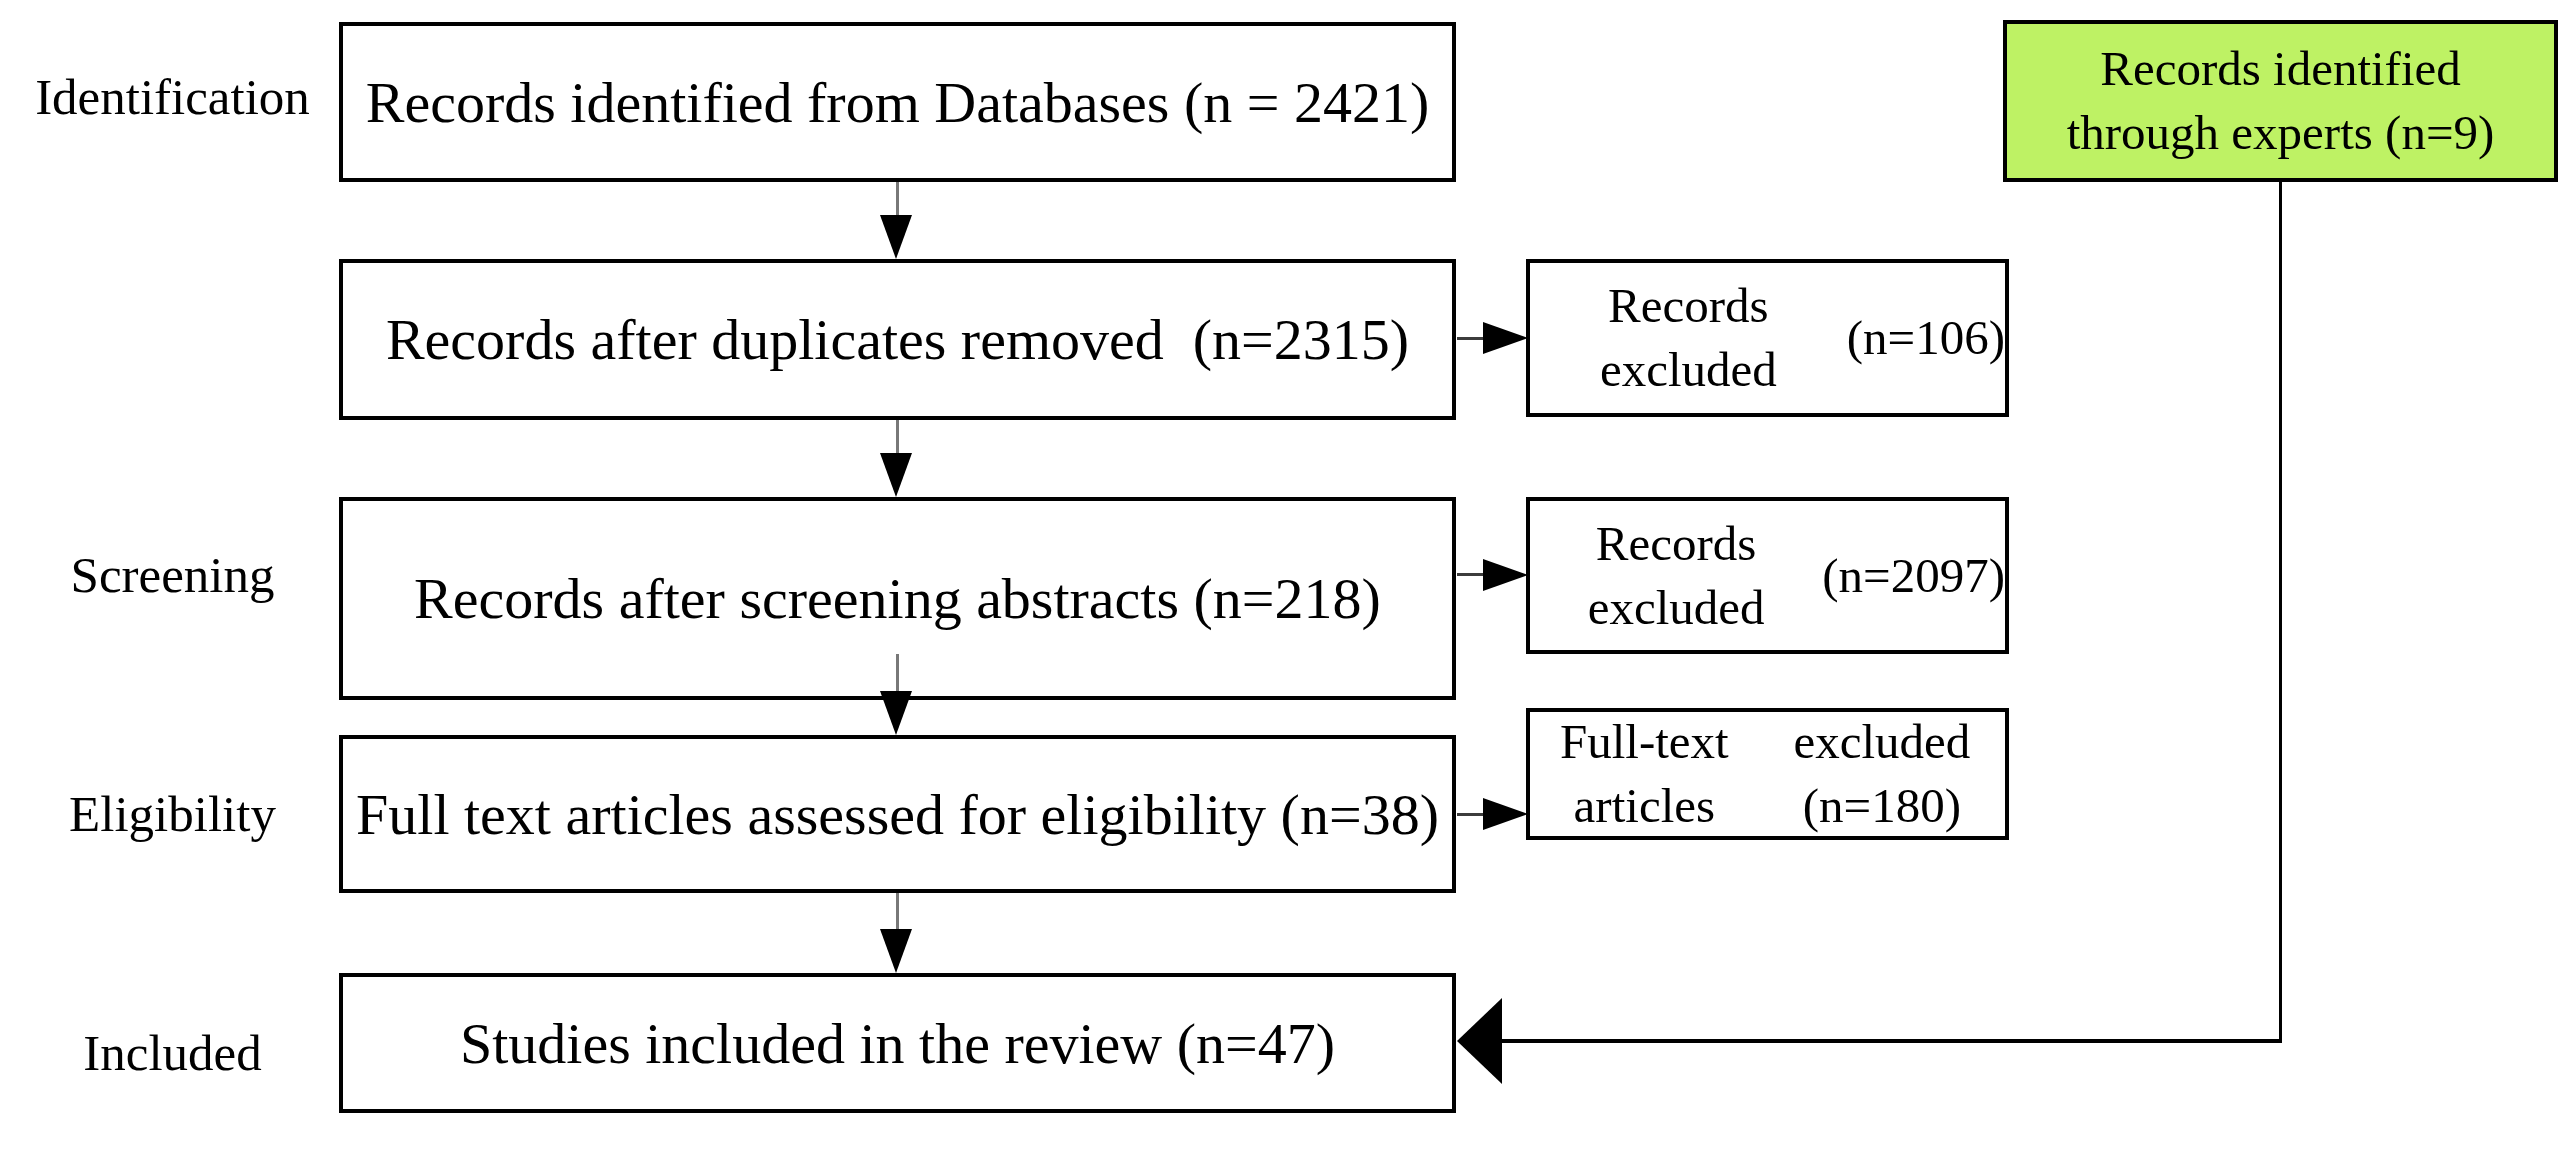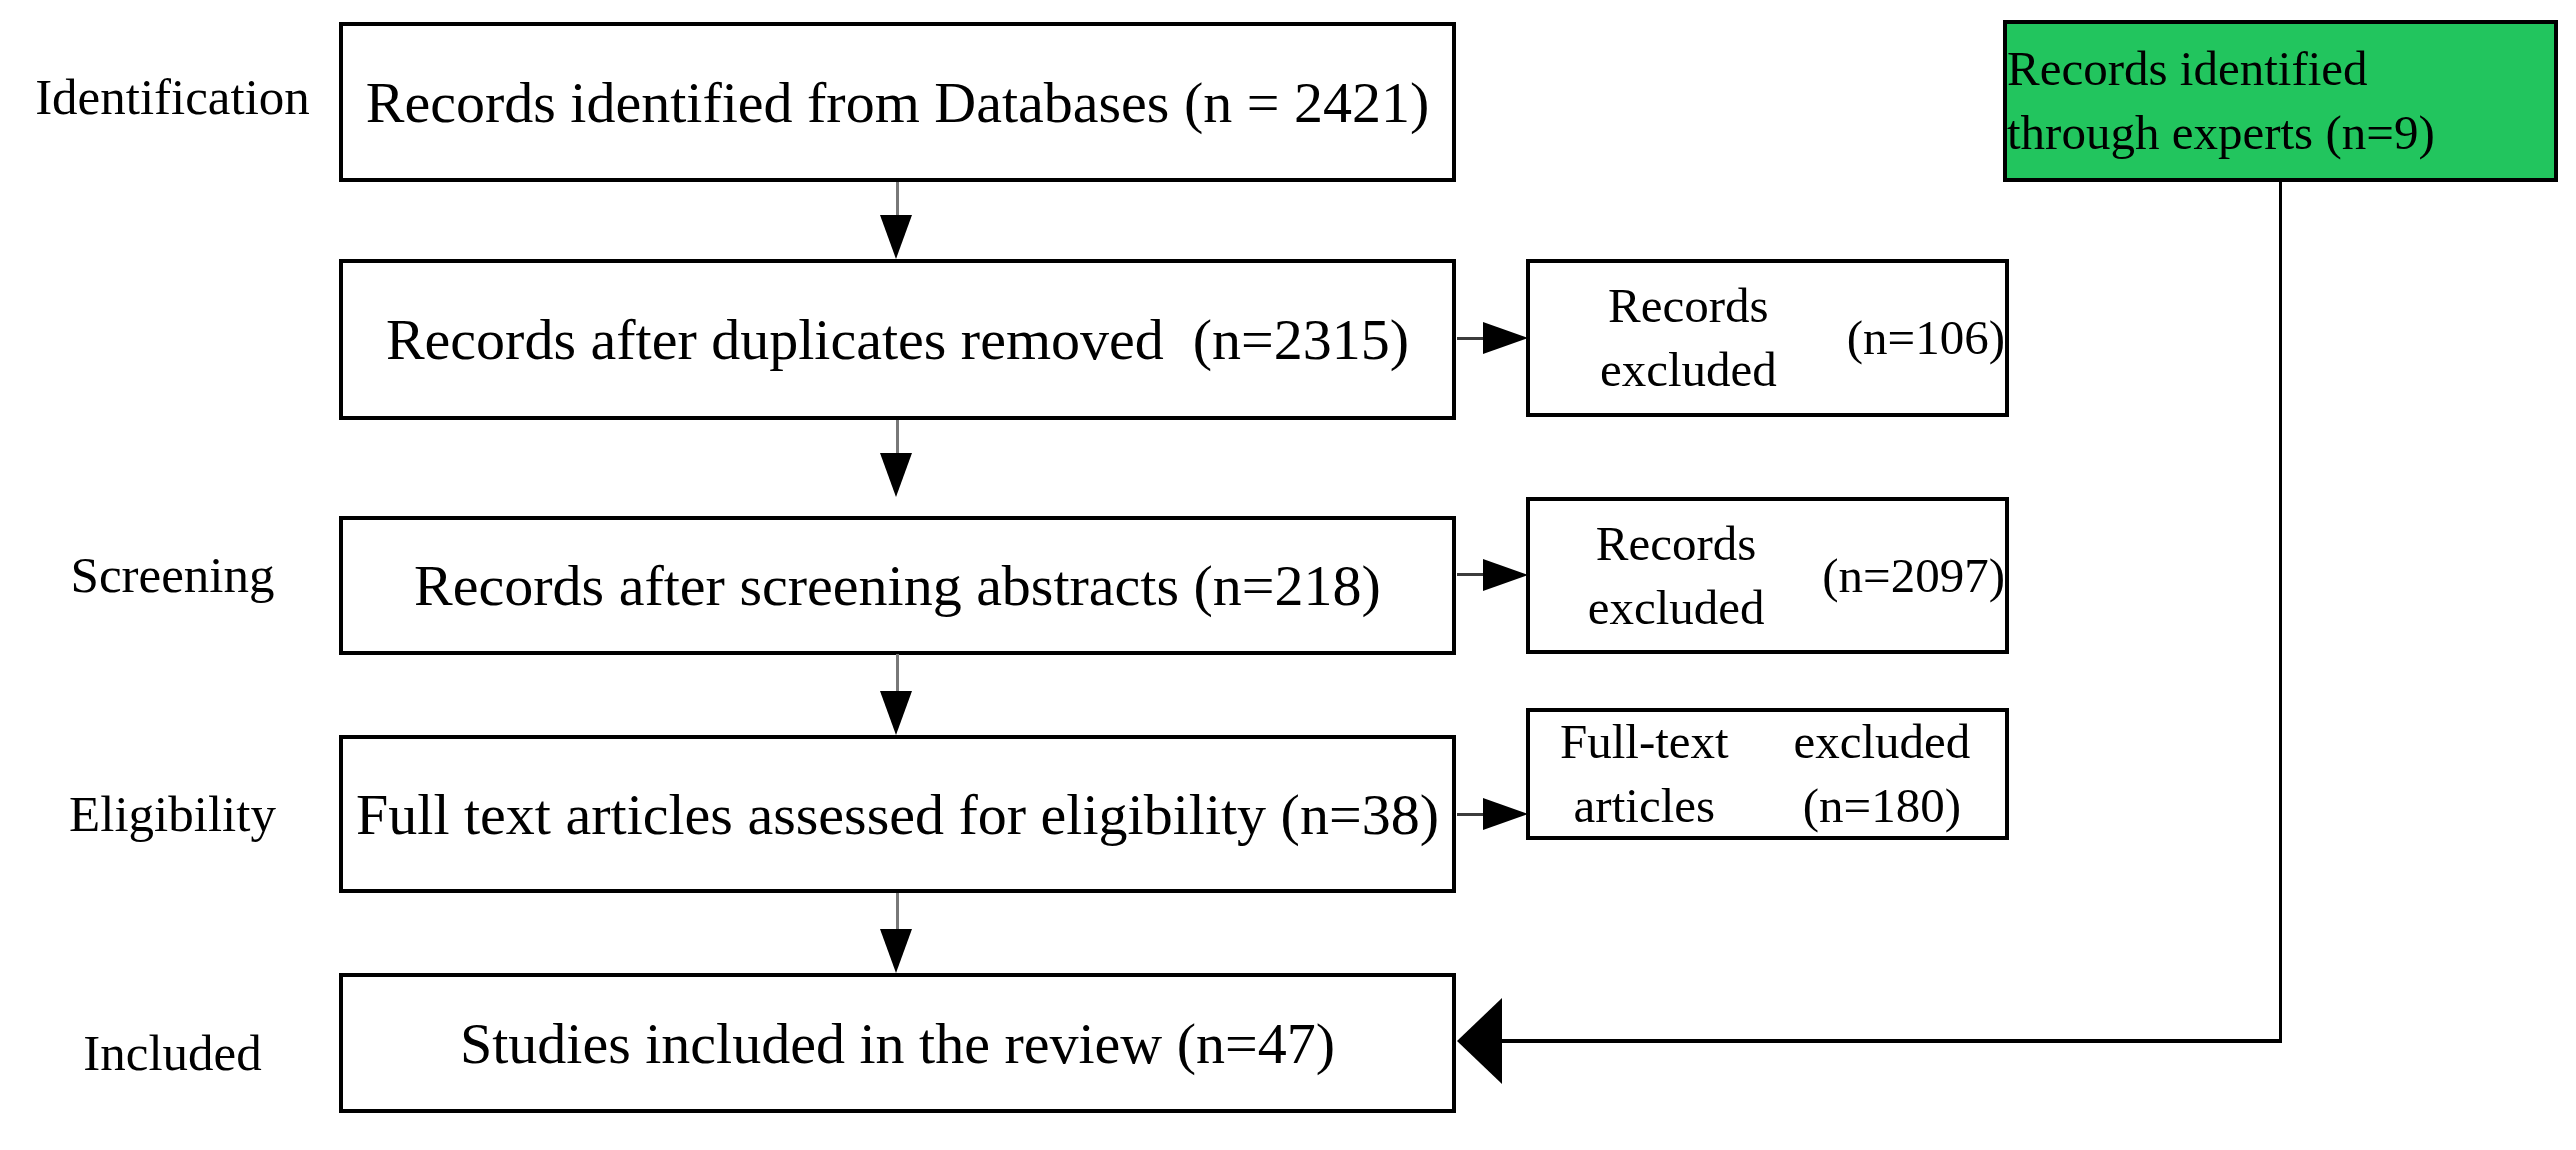--- a/index.html
+++ b/index.html
@@ -53,24 +53,24 @@
     text-align: center;
   }
   .experts-box {
     position: absolute;
     left: 2003px;
     top: 20px;
     width: 555px;
     height: 162px;
     border: 4px solid #000000;
     box-sizing: border-box;
-    background: #22c55e;
+    background: #bef264;
     display: flex;
     flex-direction: column;
-    align-items: flex-start;
+    align-items: center;
     justify-content: center;
     font-size: 49px;
     line-height: 1.3;
     text-align: center;
   }
   .vline {
     position: absolute;
     left: 896px;
     width: 3.2px;
     background: #787878;
@@ -132,21 +132,21 @@
 
 <div id="canvas">
 
   <div class="stage-label" style="top:97px">Identification</div>
   <div class="stage-label" style="top:575px">Screening</div>
   <div class="stage-label" style="top:814px">Eligibility</div>
   <div class="stage-label" style="top:1053px">Included</div>
 
   <div class="flow-box" style="top:22px;  height:160px">Records identified from Databases (n = 2421)</div>
   <div class="flow-box" style="top:259px; height:161px">Records after duplicates removed  (n=2315)</div>
-  <div class="flow-box" style="top:516px; height:139px">Records after screening abstracts (n=218)</div>
+  <div class="flow-box" style="top:497px; height:203px">Records after screening abstracts (n=218)</div>
   <div class="flow-box" style="top:735px; height:158px">Full text articles assessed for eligibility (n=38)</div>
   <div class="flow-box" style="top:973px;height:140px">Studies included in the review (n=47)</div>
 
   <div class="side-box" style="top:259px; height:158px">
     <div>Records excluded</div>
     <div>(n=106)</div>
   </div>
   <div class="side-box" style="top:497px; height:157px">
     <div>Records excluded</div>
     <div>(n=2097)</div>

